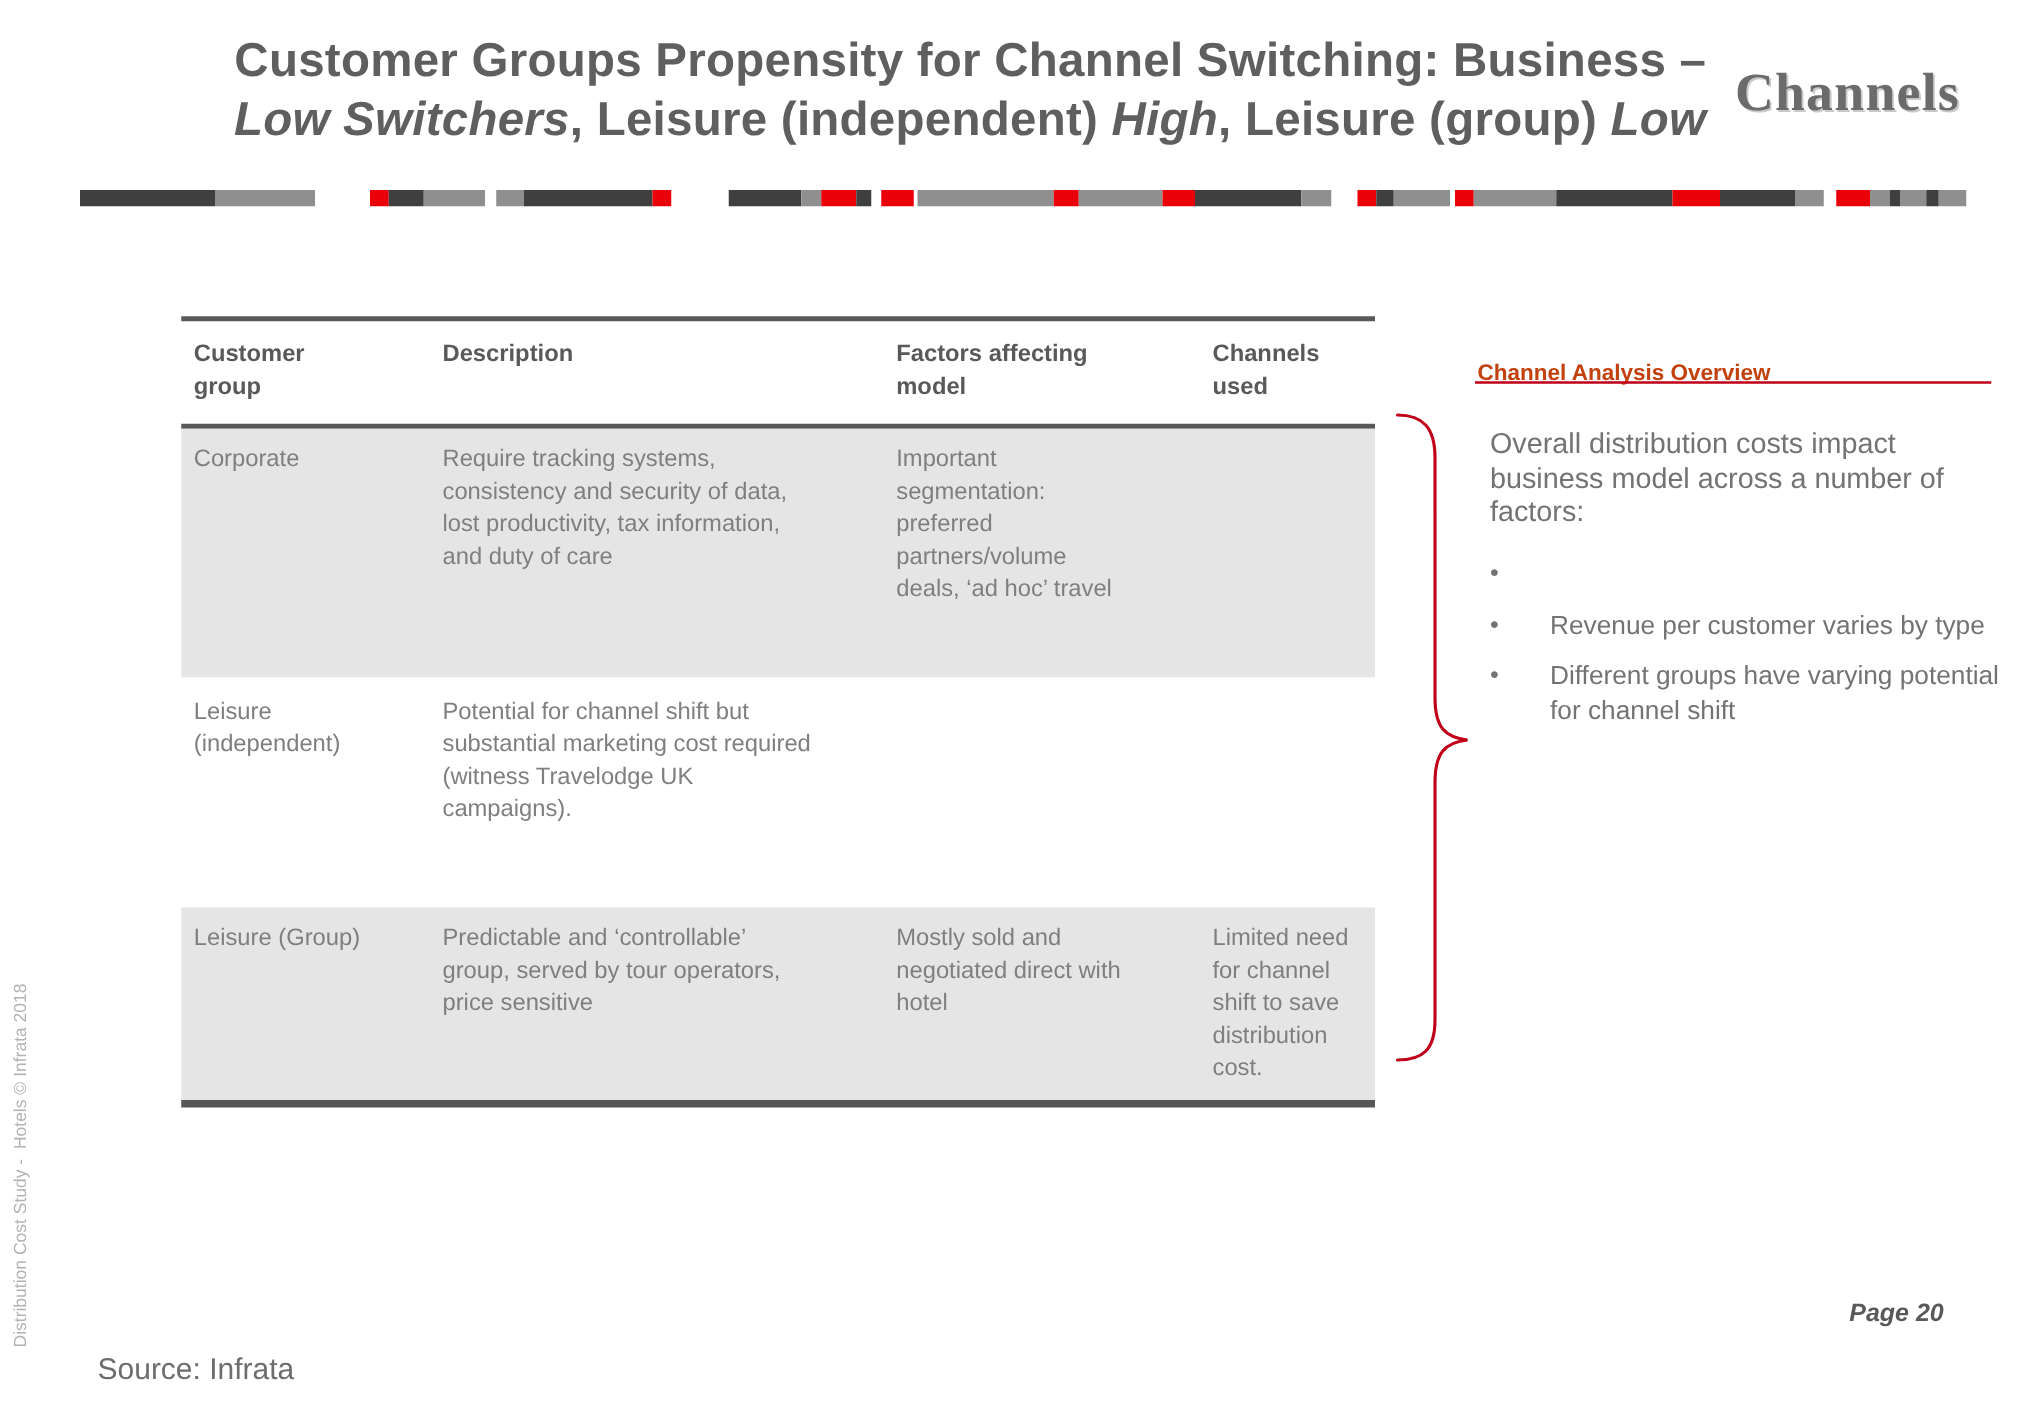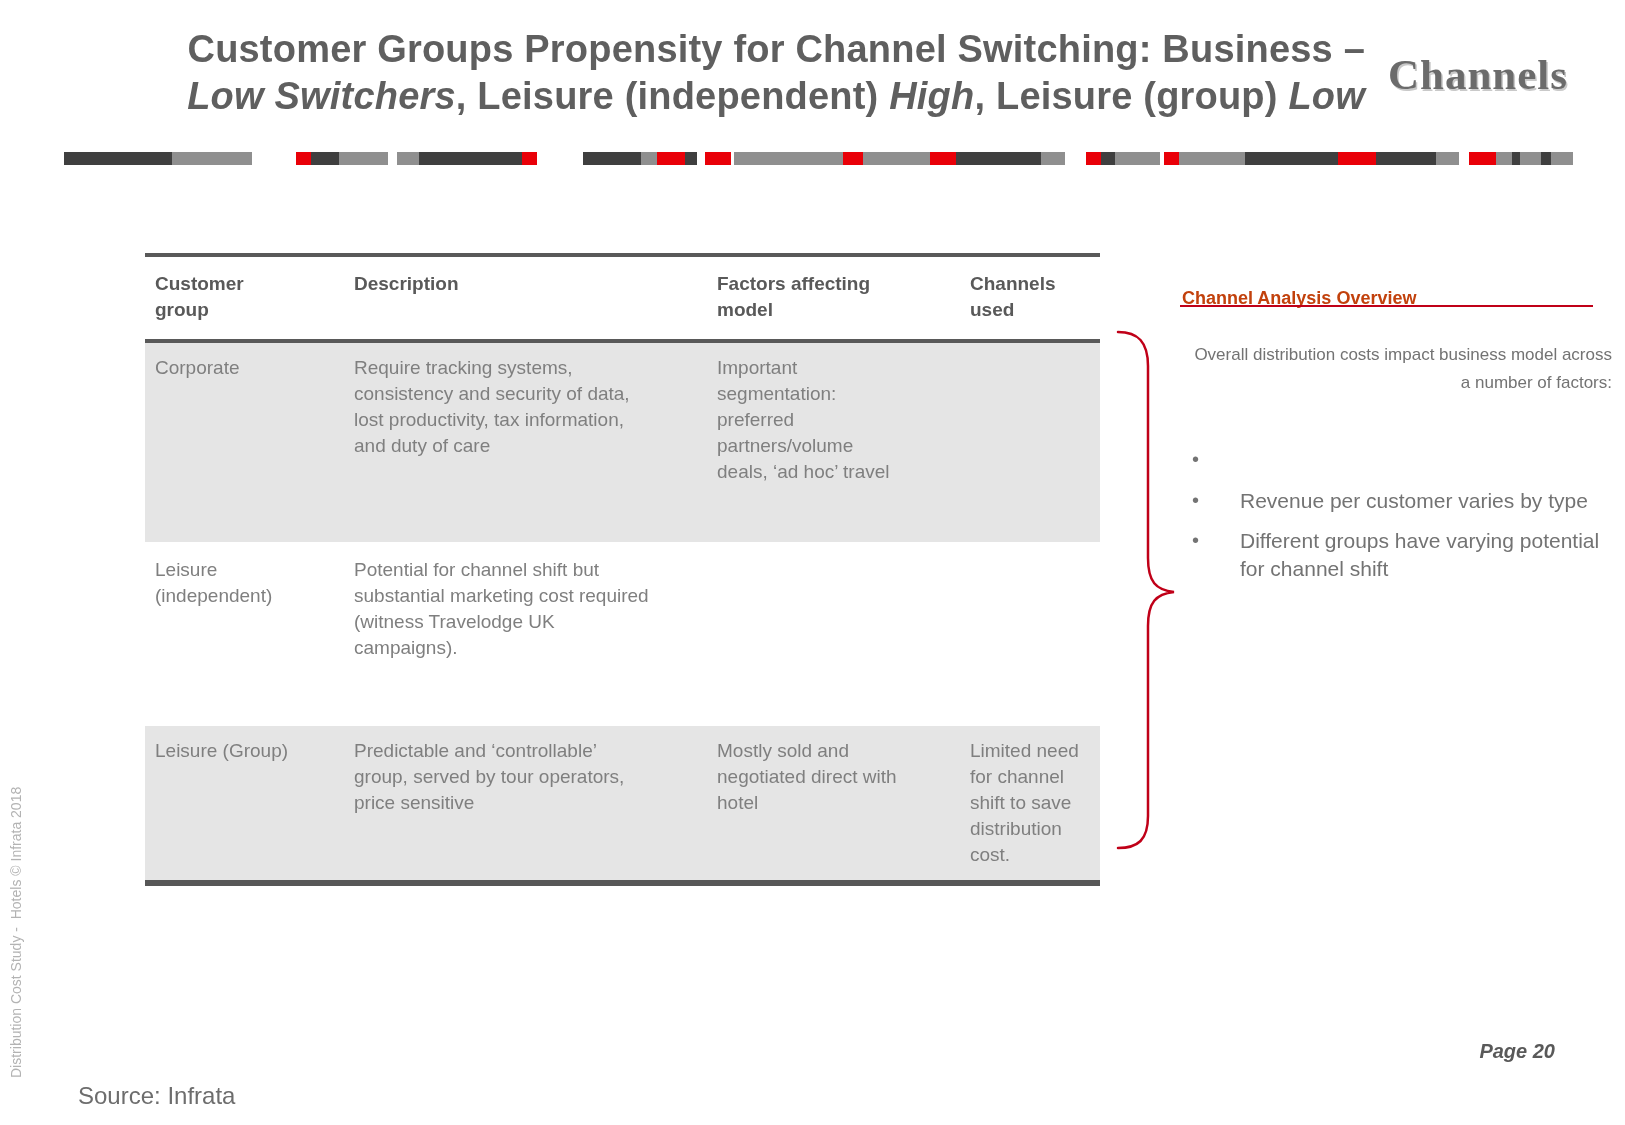--- a/index.html
+++ b/index.html
@@ -50,21 +50,21 @@
   
   .ov-heading {
     position:absolute; left:1182px; top:272px; width:420px;
     font-size:18px; font-weight:bold; color:#c2410c;margin-top:16px;
   }
   .ov-underline {
     position:absolute; left:1180px; top:305px; width:413px; height:2px;
   }
   .ov-intro {
     position:absolute; left:1192px; top:341px; width:420px;
-    font-size:17px; line-height:27.5px; color:#737373;text-align:right;
+    font-size:23px; line-height:27.5px; color:#737373;
   }
   .ov-bullets { position:absolute; left:1192px; top:446px; width:430px; }
   .ov-item { display:flex; margin-bottom:13px; }
   .ov-dot { flex:0 0 48px; font-size:20px; color:#737373; line-height:27.5px; }
   .ov-text { flex:1; font-size:21px; line-height:27.5px; color:#737373; }
 
   .brace { position:absolute; left:1108px; top:330px; }
 
   
   .source {

